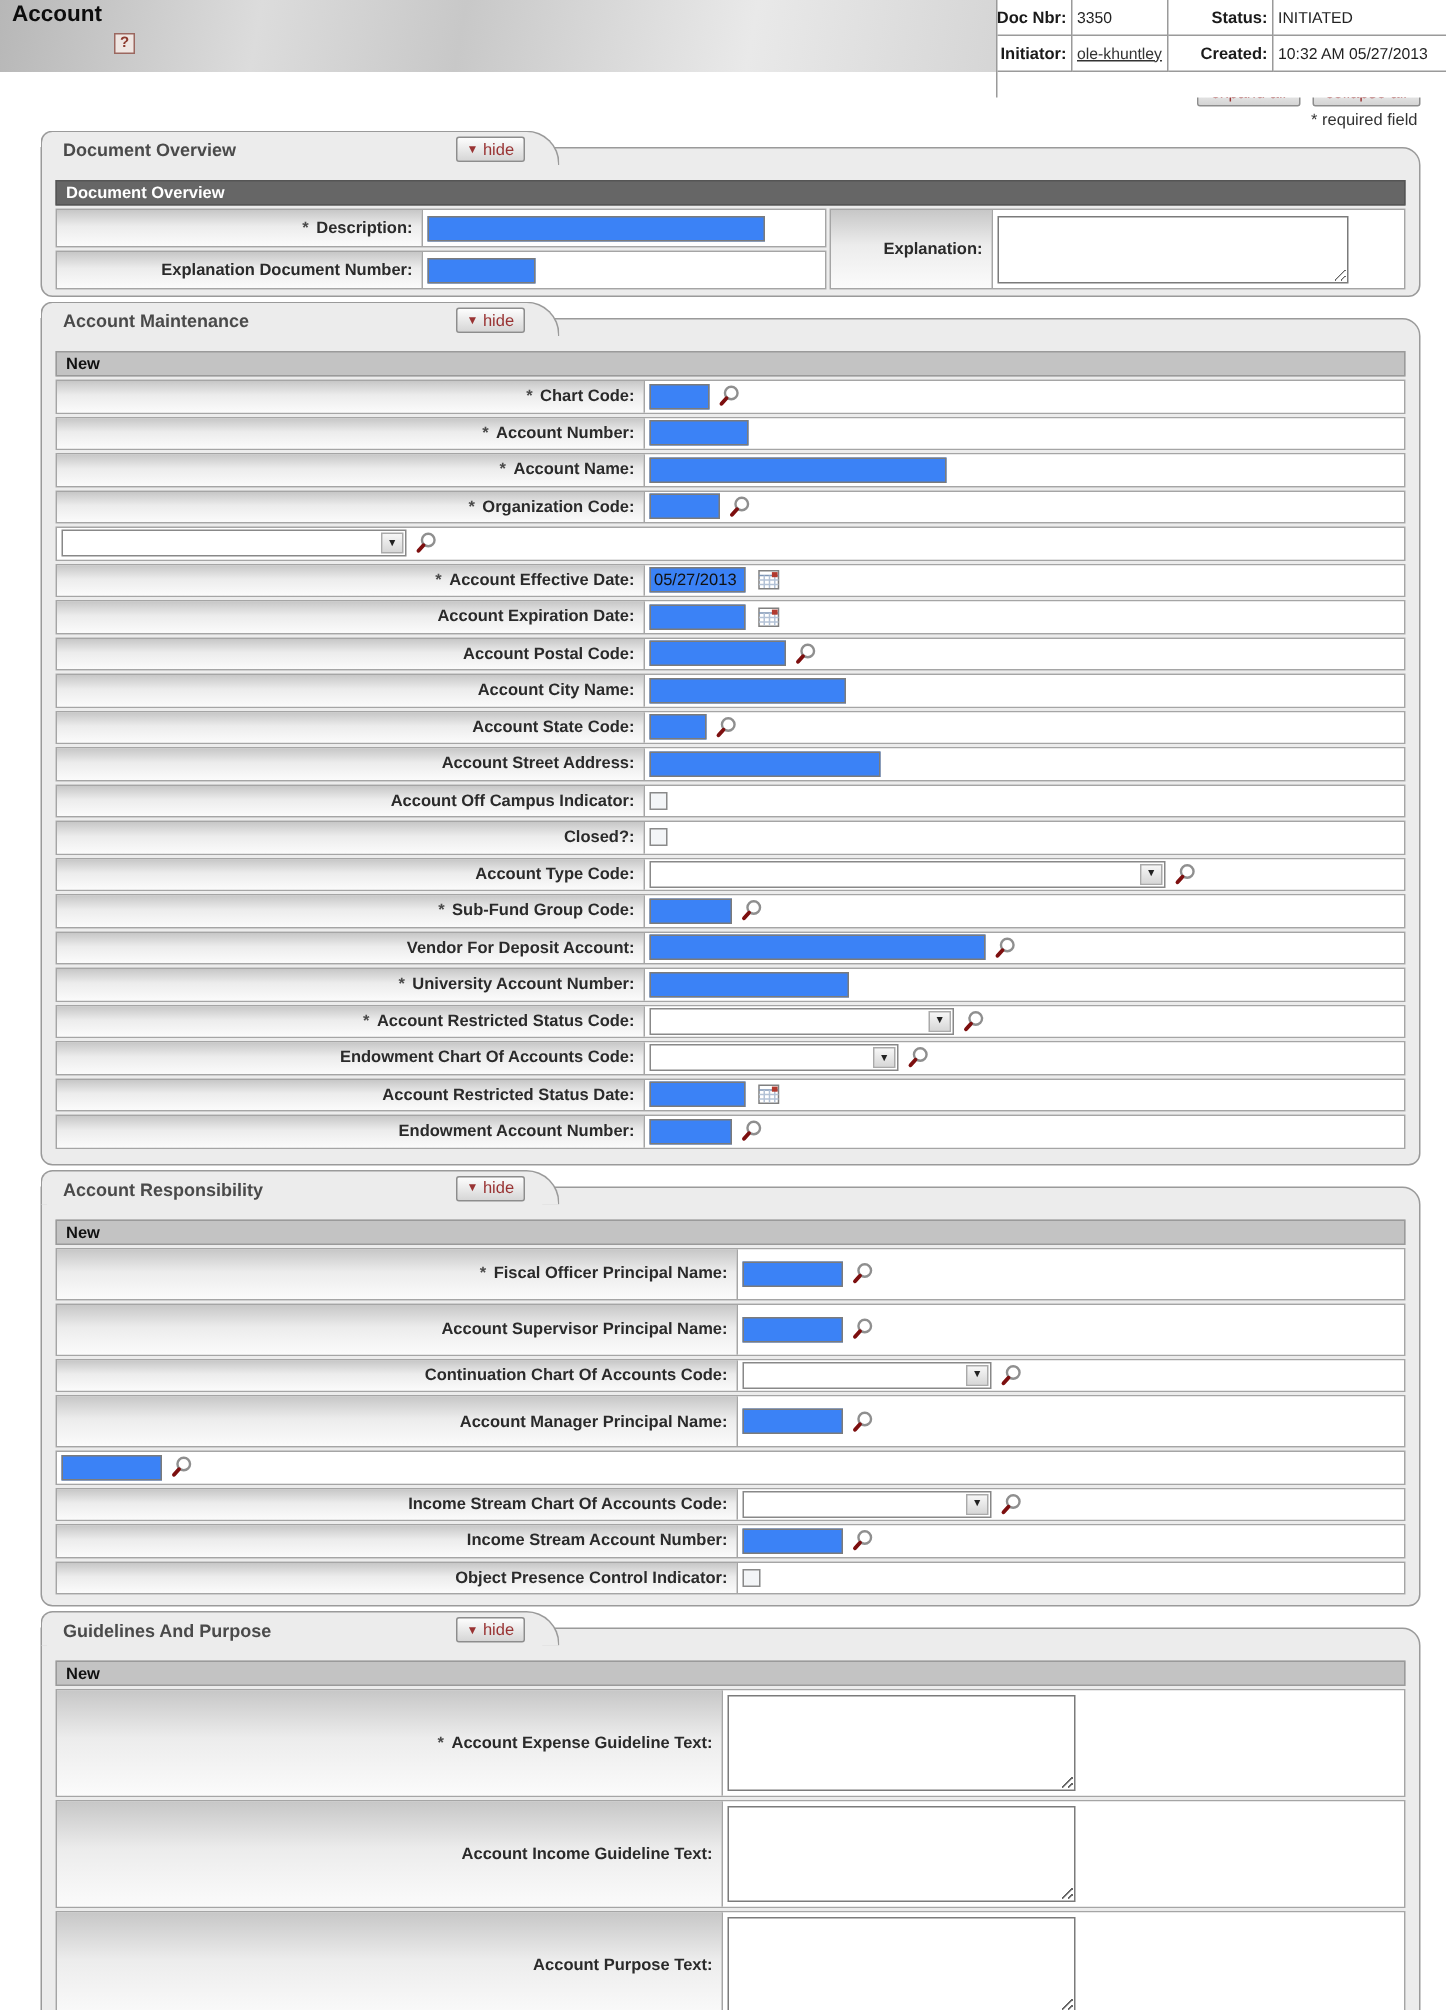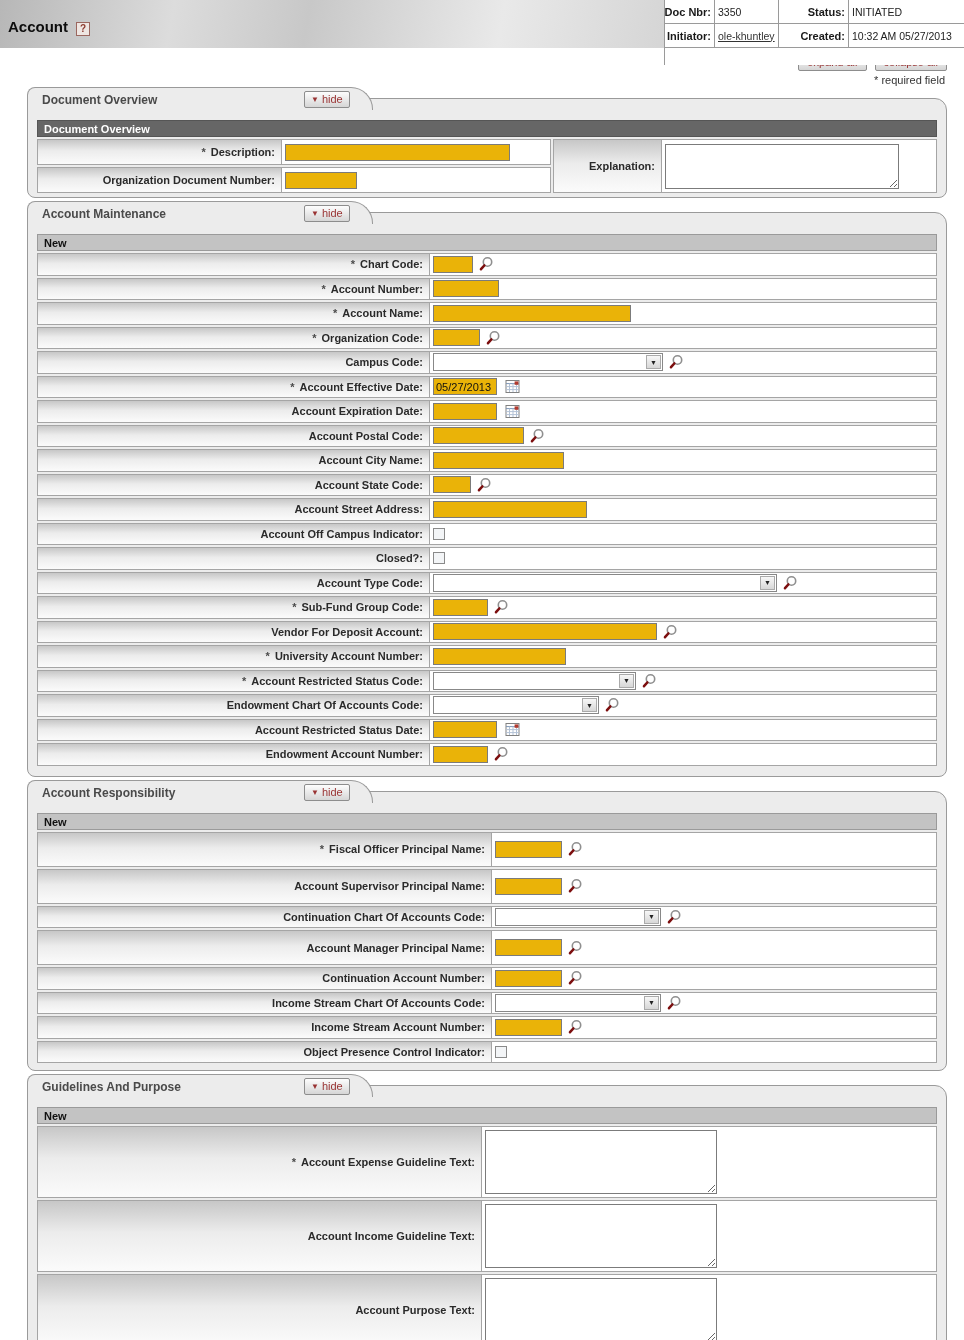--- a/index.html
+++ b/index.html
@@ -6,21 +6,21 @@
   html,body { margin:0; padding:0; }
   body {
     width:964px; height:1340px; overflow:hidden; background:#fff;
     font-family:"Liberation Sans", sans-serif; font-size:11px; color:#222;
   }
   
   .hdr {
     position:relative; height:48px;
     background:linear-gradient(100deg,#b7b7b7 0%,#dcdcdc 18%,#c8c8c8 32%,#e9e9e9 52%,#d2d2d2 72%,#f0f0f0 100%);
   }
-  .hdr-title { position:absolute; left:8px; top:18px; font-size:15px; font-weight:bold; color:#0d0d0d; }
+  .hdr-title { position:absolute; left:8px; top:1px; font-size:15px; font-weight:bold; color:#0d0d0d; }
   .help-ico {
     position:absolute; left:76px; top:22px; width:14px; height:14px;
     border:1px solid #9b675f; background:#efe6e2; color:#8d3b2f;
     font-size:10px; font-weight:bold; text-align:center; line-height:12px; cursor:pointer;
   }
   .docinfo {
     position:absolute; top:0; right:0; width:300px; height:65px; background:#fff;
     border-left:1px solid #9a9a9a; display:grid;
     grid-template-columns:50px 64px 70px 116px; grid-template-rows:24px 24px;
   }
@@ -75,21 +75,21 @@
     background:linear-gradient(#c7c7c7,#ececec 45%,#fbfbfb);
     display:flex; align-items:center; justify-content:flex-end;
     padding-right:6px; font-weight:bold; color:#2a2a2a; white-space:nowrap;
   }
   .w244 .flabel { width:244px; } .w108 .flabel { width:108px; }
   .sec-resp .flabel { width:454px; } .sec-guide .flabel { width:444px; }
   .req { color:#4a4a4a; font-weight:bold; margin-right:5px; }
   .fvalue { flex:1; display:flex; align-items:center; padding-left:3px; gap:5px; background:#fff; min-width:0; }
   
   .ti {
-    height:17px; border:1px solid #7b7b7b; background:#eab308; padding:0 2px;
+    height:17px; border:1px solid #7b7b7b; background:#3b82f6; padding:0 2px;
     font-family:"Liberation Sans",sans-serif; font-size:11px; color:#111;
   }
   .ta {
     border:1px solid #7b7b7b; background:#fff; resize:both;
     font-family:"Liberation Sans",sans-serif; font-size:11px;
   }
   .sel { position:relative; height:18px; border:1px solid #888; background:#fff; flex:0 0 auto; cursor:pointer; }
   .sel-arrow {
     position:absolute; right:1px; top:1px; bottom:1px; width:15px;
     background:linear-gradient(#f7f7f7,#d7d7d7); border:1px solid #aaa;
@@ -162,21 +162,21 @@
               <span class="req">*</span>
               <span>Description:</span>
             </div>
           <div class="fvalue">
               <input class="ti" style="width: 225px;">
             </div>
         </div>
         <div class="frow h26 w244" style="margin-bottom:0">
           <div class="flabel">
               <span class="req"></span>
-              <span>Organization Document Number:</span>
+              <span>Explanation Document Number:</span>
             </div>
           <div class="fvalue">
               <input class="ti" style="width: 72px;">
             </div>
         </div>
       </div>
       <div class="ov-right frow w108" style="margin-bottom:0">
         <div class="flabel">
             <span>Explanation:</span>
           </div>
@@ -232,24 +232,20 @@
           <span>Organization Code:</span>
         </div>
       <div class="fvalue">
           <input class="ti" style="width: 47px;">
           <svg class="ico">
             <use href="#icon-search"></use>
           </svg>
         </div>
     </div>
     <div class="frow">
-      <div class="flabel">
-          <span class="req"></span>
-          <span>Campus Code:</span>
-        </div>
       <div class="fvalue">
           <div class="sel" style="width:230px">
             <span class="sel-arrow">▼</span>
           </div>
           <svg class="ico">
             <use href="#icon-search"></use>
           </svg>
         </div>
     </div>
     <div class="frow">
@@ -490,24 +486,20 @@
           <span>Account Manager Principal Name:</span>
         </div>
       <div class="fvalue">
           <input class="ti" style="width: 67px;">
           <svg class="ico">
             <use href="#icon-search"></use>
           </svg>
         </div>
     </div>
     <div class="frow">
-      <div class="flabel">
-          <span class="req"></span>
-          <span>Continuation Account Number:</span>
-        </div>
       <div class="fvalue">
           <input class="ti" style="width: 67px;">
           <svg class="ico">
             <use href="#icon-search"></use>
           </svg>
         </div>
     </div>
     <div class="frow">
       <div class="flabel">
           <span class="req"></span>

